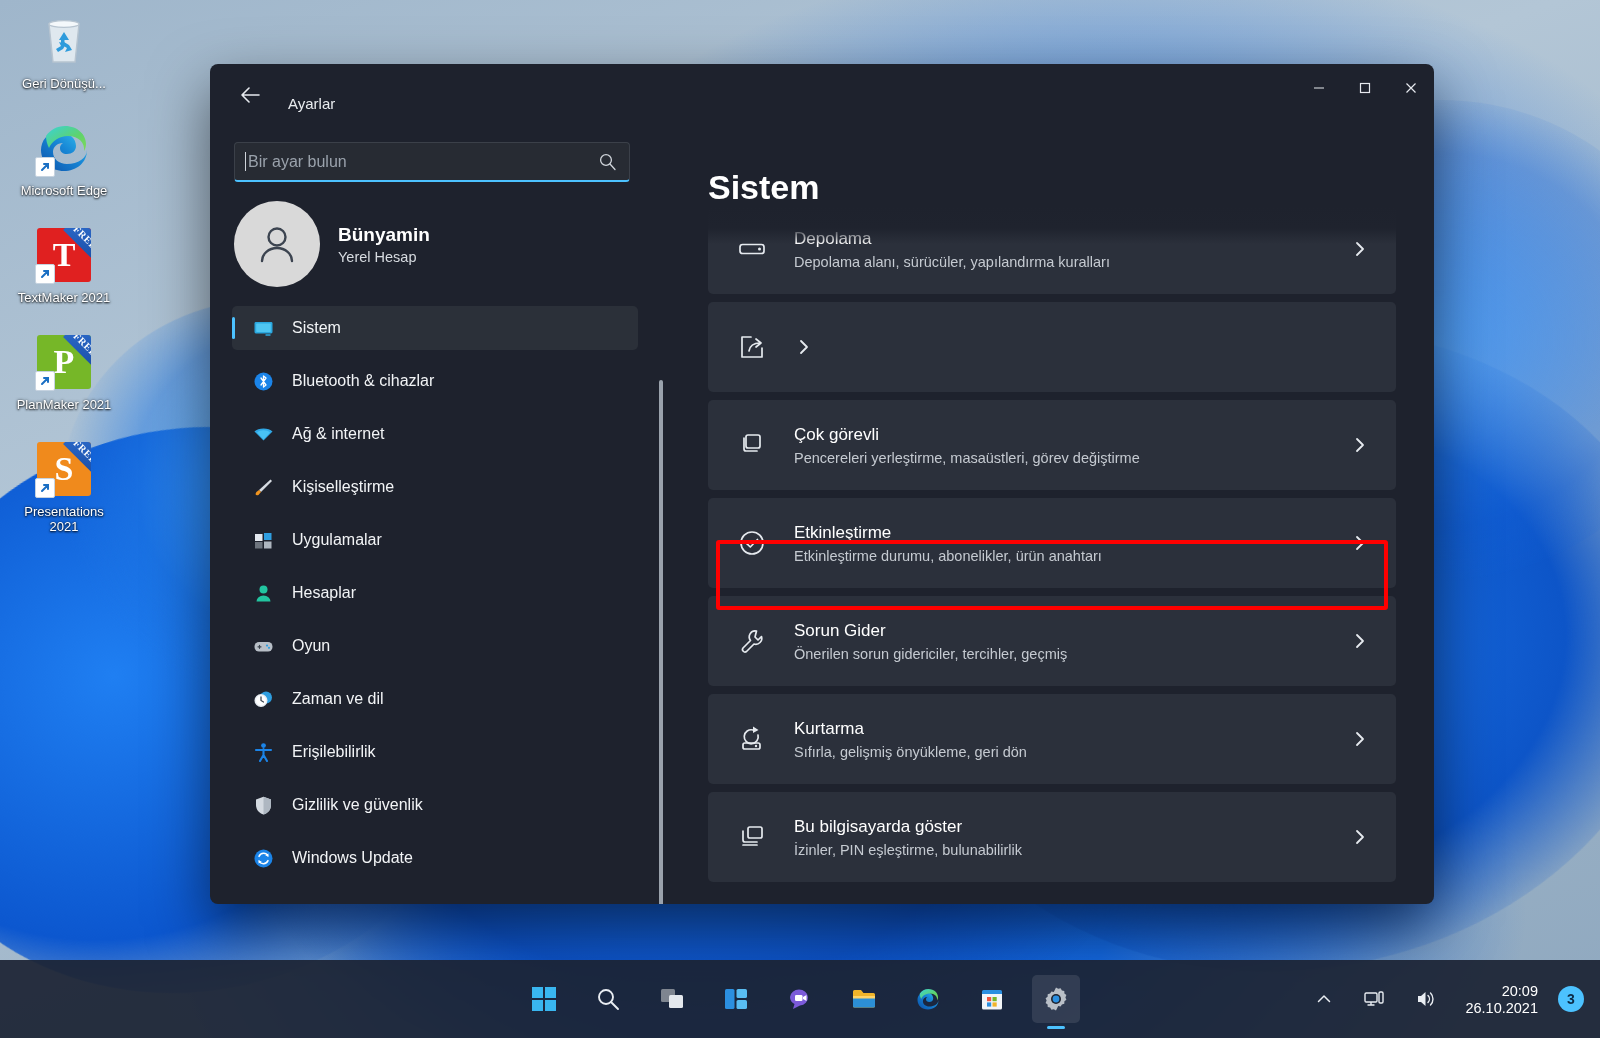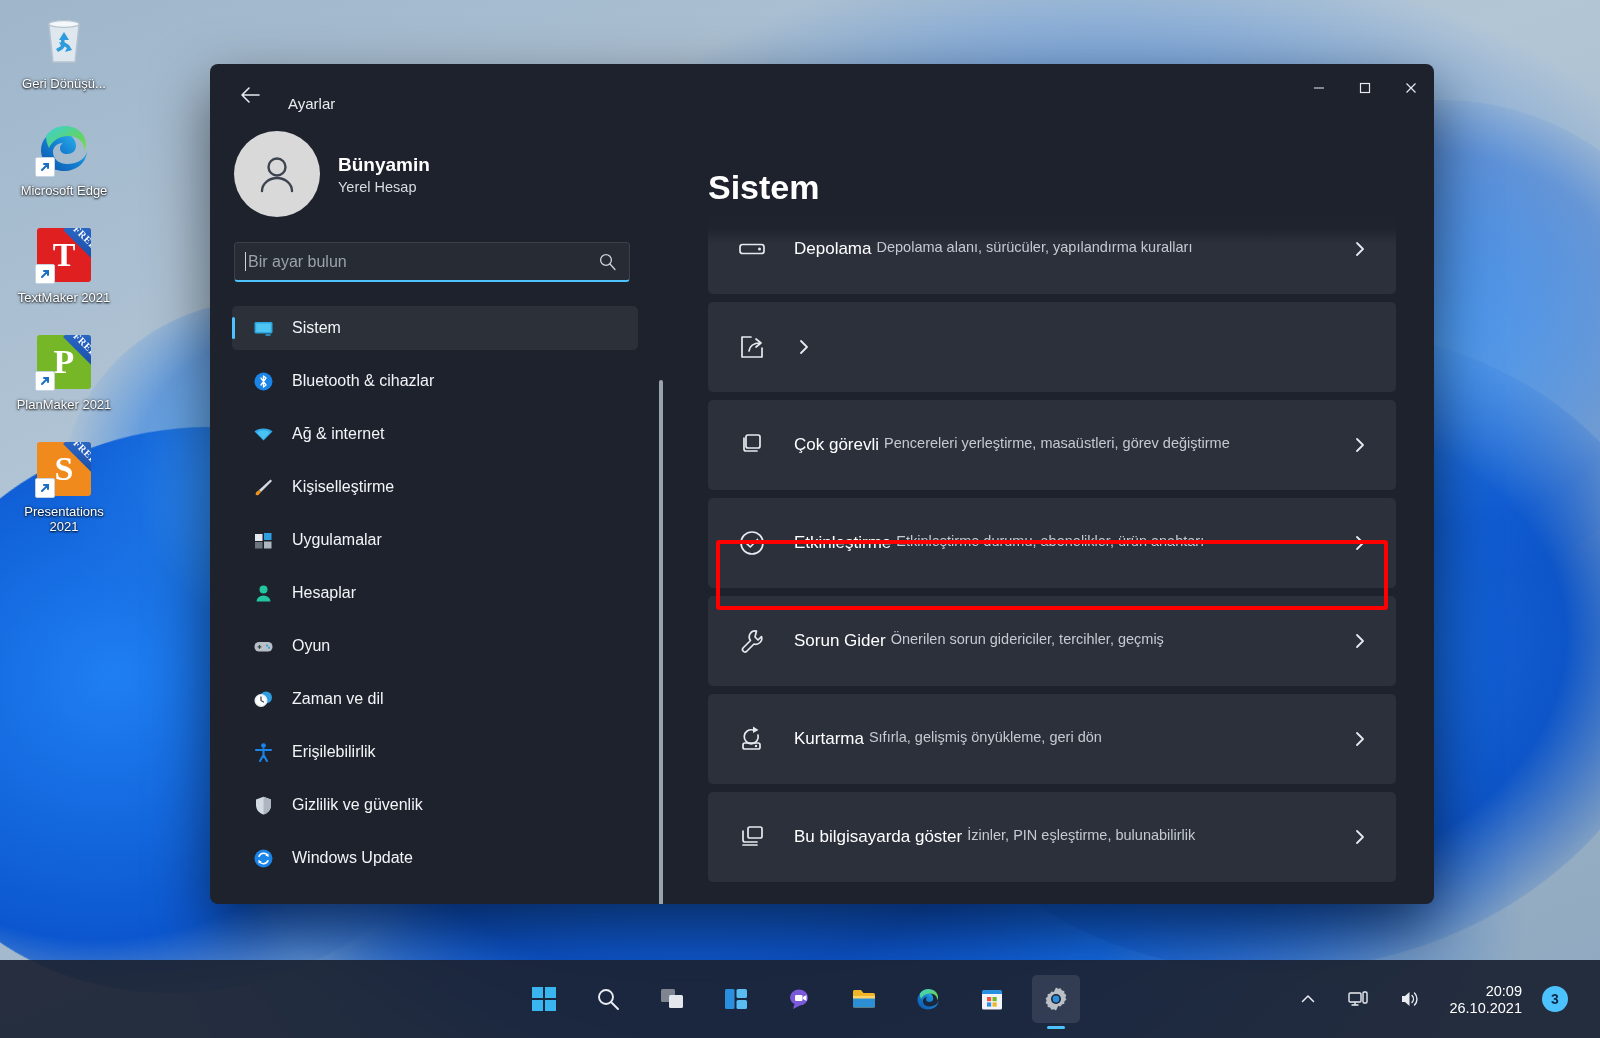--- a/index.html
+++ b/index.html
@@ -177,21 +177,21 @@
     flex: 1; overflow: hidden; padding-top: 74px; padding-bottom: 8px;
     display: flex; flex-direction: column; gap: 8px;
   }
   .card {
     background: #2b303b; border-radius: 5px; min-height: 90px; flex: 0 0 90px;
     display: flex; align-items: center; padding: 0 26px 0 28px; gap: 26px;
     cursor: pointer; position: relative;
   }
   .card.clipped { flex: 0 0 46px; min-height: 46px; margin-top: -36px; }
   .card-icon { width: 32px; height: 32px; flex: 0 0 32px; display: flex; align-items: center; justify-content: center; }
-  .card-text { flex: 1; min-width: 0; display: flex; flex-direction: row; gap: 5px; }
+  .card-text { flex: 1; min-width: 0; display: flex; flex-direction: column; gap: 5px; }
   .card-title { font-size: 17px; color: #ffffff; }
   .card-sub { font-size: 14.5px; color: #c5cad1; }
   .card-chevron { flex: 0 0 20px; display: flex; align-items: center; justify-content: center; }
   #highlight-box {
     position: absolute; left: 716px; top: 540px; width: 672px; height: 70px;
     border: 4px solid #ff0000; border-radius: 3px; pointer-events: none; z-index: 20;
   }
 
   
   #taskbar {
@@ -203,21 +203,21 @@
   .tb-btn {
     width: 48px; height: 48px; border-radius: 5px; position: relative;
     display: flex; align-items: center; justify-content: center; cursor: pointer;
   }
   .tb-btn.active { background: rgba(255,255,255,0.10); }
   .tb-btn.active::after {
     content: ""; position: absolute; bottom: -6px; left: 50%; transform: translateX(-50%);
     width: 18px; height: 3px; background: #4cc2ff; border-radius: 2px;
   }
   #tray {
-    position: absolute; right: 16px; top: 0; height: 78px;
+    position: absolute; right: 0; top: 0; height: 78px;
     display: flex; align-items: center; gap: 14px; padding-right: 16px;
   }
   .tray-btn {
     height: 46px; padding: 0 8px; border-radius: 4px; cursor: pointer;
     display: flex; align-items: center; justify-content: center;
   }
   #clock {
     display: flex; flex-direction: column; align-items: flex-end; gap: 1px;
     color: #ffffff; font-size: 14.5px; padding: 0 6px; cursor: pointer;
   }
@@ -354,43 +354,43 @@
             <path d="M2.5 2.5 L11.5 11.5 M11.5 2.5 L2.5 11.5" stroke="#e6e9ee" stroke-width="1.2"></path>
           </svg>
       </div>
     </div>
   </div>
 
   <div id="window-body">
 
     <div id="sidebar">
 
-      <div id="account">
-        <div id="avatar">
-          <svg width="52" height="52" viewBox="0 0 52 52">
-            <circle cx="26" cy="19" r="8.5" fill="none" stroke="#3c4450" stroke-width="2.4"></circle>
-            <path d="M11 43 a15 13 0 0 1 30 0" fill="none" stroke="#3c4450" stroke-width="2.4" stroke-linecap="round"></path>
-          </svg>
-        </div>
-        <div id="account-text">
-          <div id="account-name">Bünyamin</div>
-          <div id="account-type">Yerel Hesap</div>
-        </div>
-      </div>
-
       <div id="search-wrap">
         <div id="search-box">
           <div id="search-caret"></div>
           <div id="search-input-text">Bir ayar bulun</div>
           <div id="search-icon">
             <svg width="19" height="19" viewBox="0 0 19 19">
                 <circle cx="8" cy="8" r="5.4" fill="none" stroke="#cfd4da" stroke-width="1.3"></circle>
                 <path d="M12 12 L17 17.5" stroke="#cfd4da" stroke-width="1.3" stroke-linecap="round"></path>
               </svg>
           </div>
+        </div>
+      </div>
+
+      <div id="account">
+        <div id="avatar">
+          <svg width="52" height="52" viewBox="0 0 52 52">
+            <circle cx="26" cy="19" r="8.5" fill="none" stroke="#3c4450" stroke-width="2.4"></circle>
+            <path d="M11 43 a15 13 0 0 1 30 0" fill="none" stroke="#3c4450" stroke-width="2.4" stroke-linecap="round"></path>
+          </svg>
+        </div>
+        <div id="account-text">
+          <div id="account-name">Bünyamin</div>
+          <div id="account-type">Yerel Hesap</div>
         </div>
       </div>
 
       <div id="nav">
 
         <div class="nav-item active">
           <span class="nav-icon">
             <svg width="21" height="21" viewBox="0 0 21 21">
                 <rect x="1.5" y="4" width="18" height="11.5" rx="1.4" fill="#2ba8e0"></rect>
                 <rect x="3.2" y="5.5" width="14.6" height="8.5" rx="0.8" fill="#4fc6f2"></rect>

